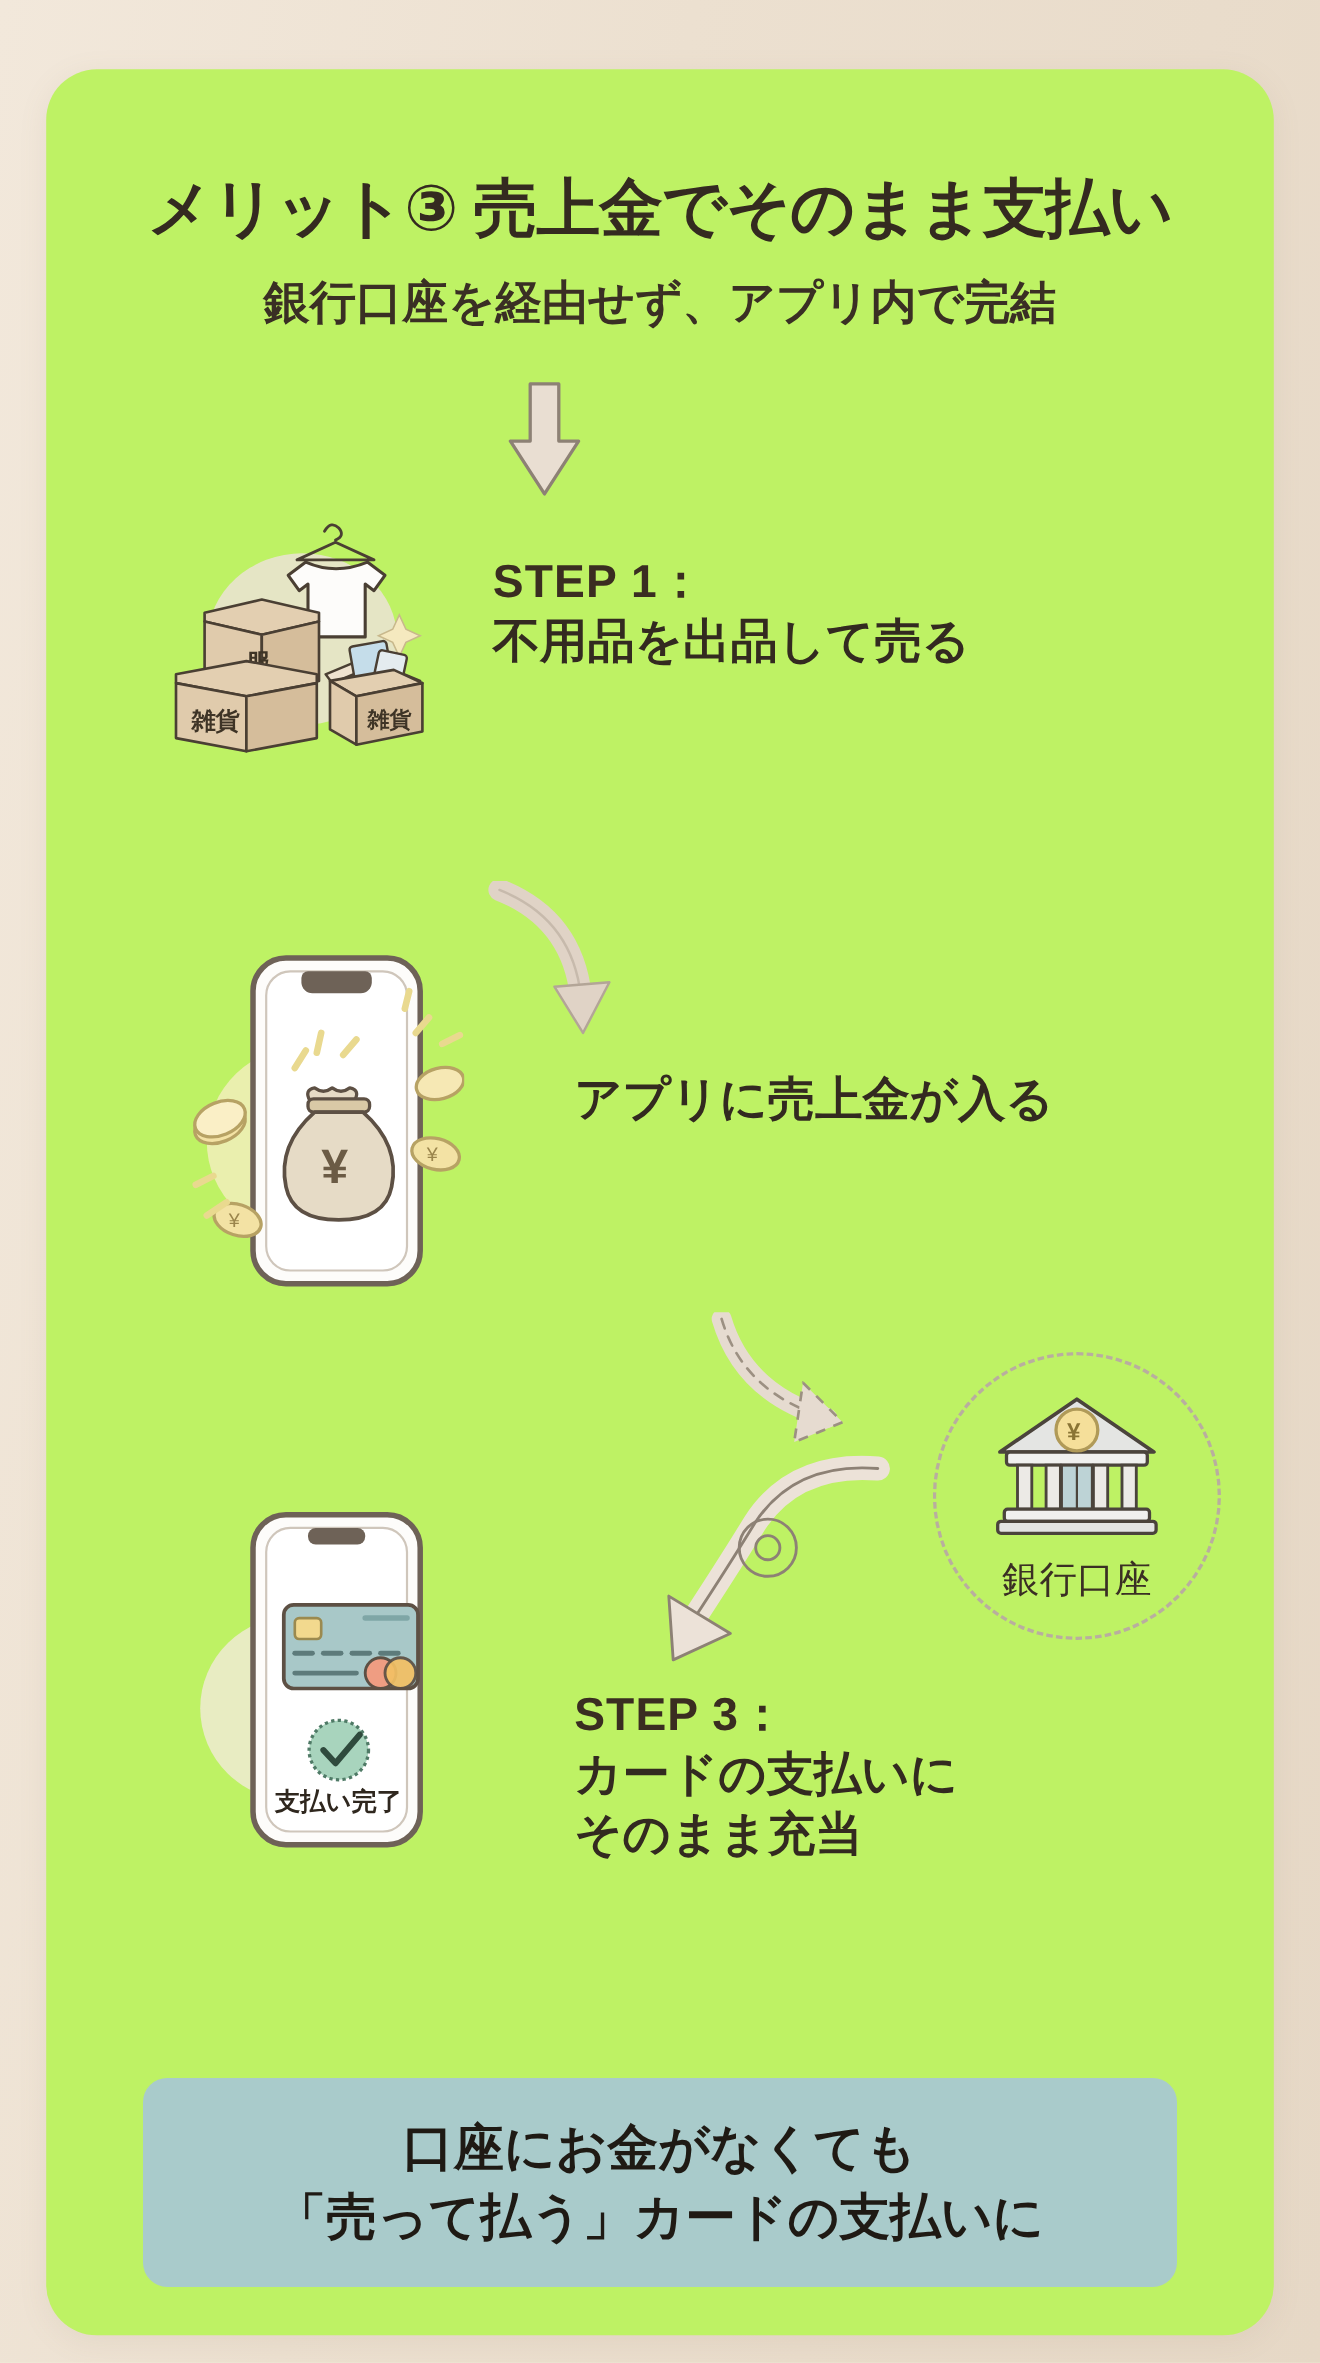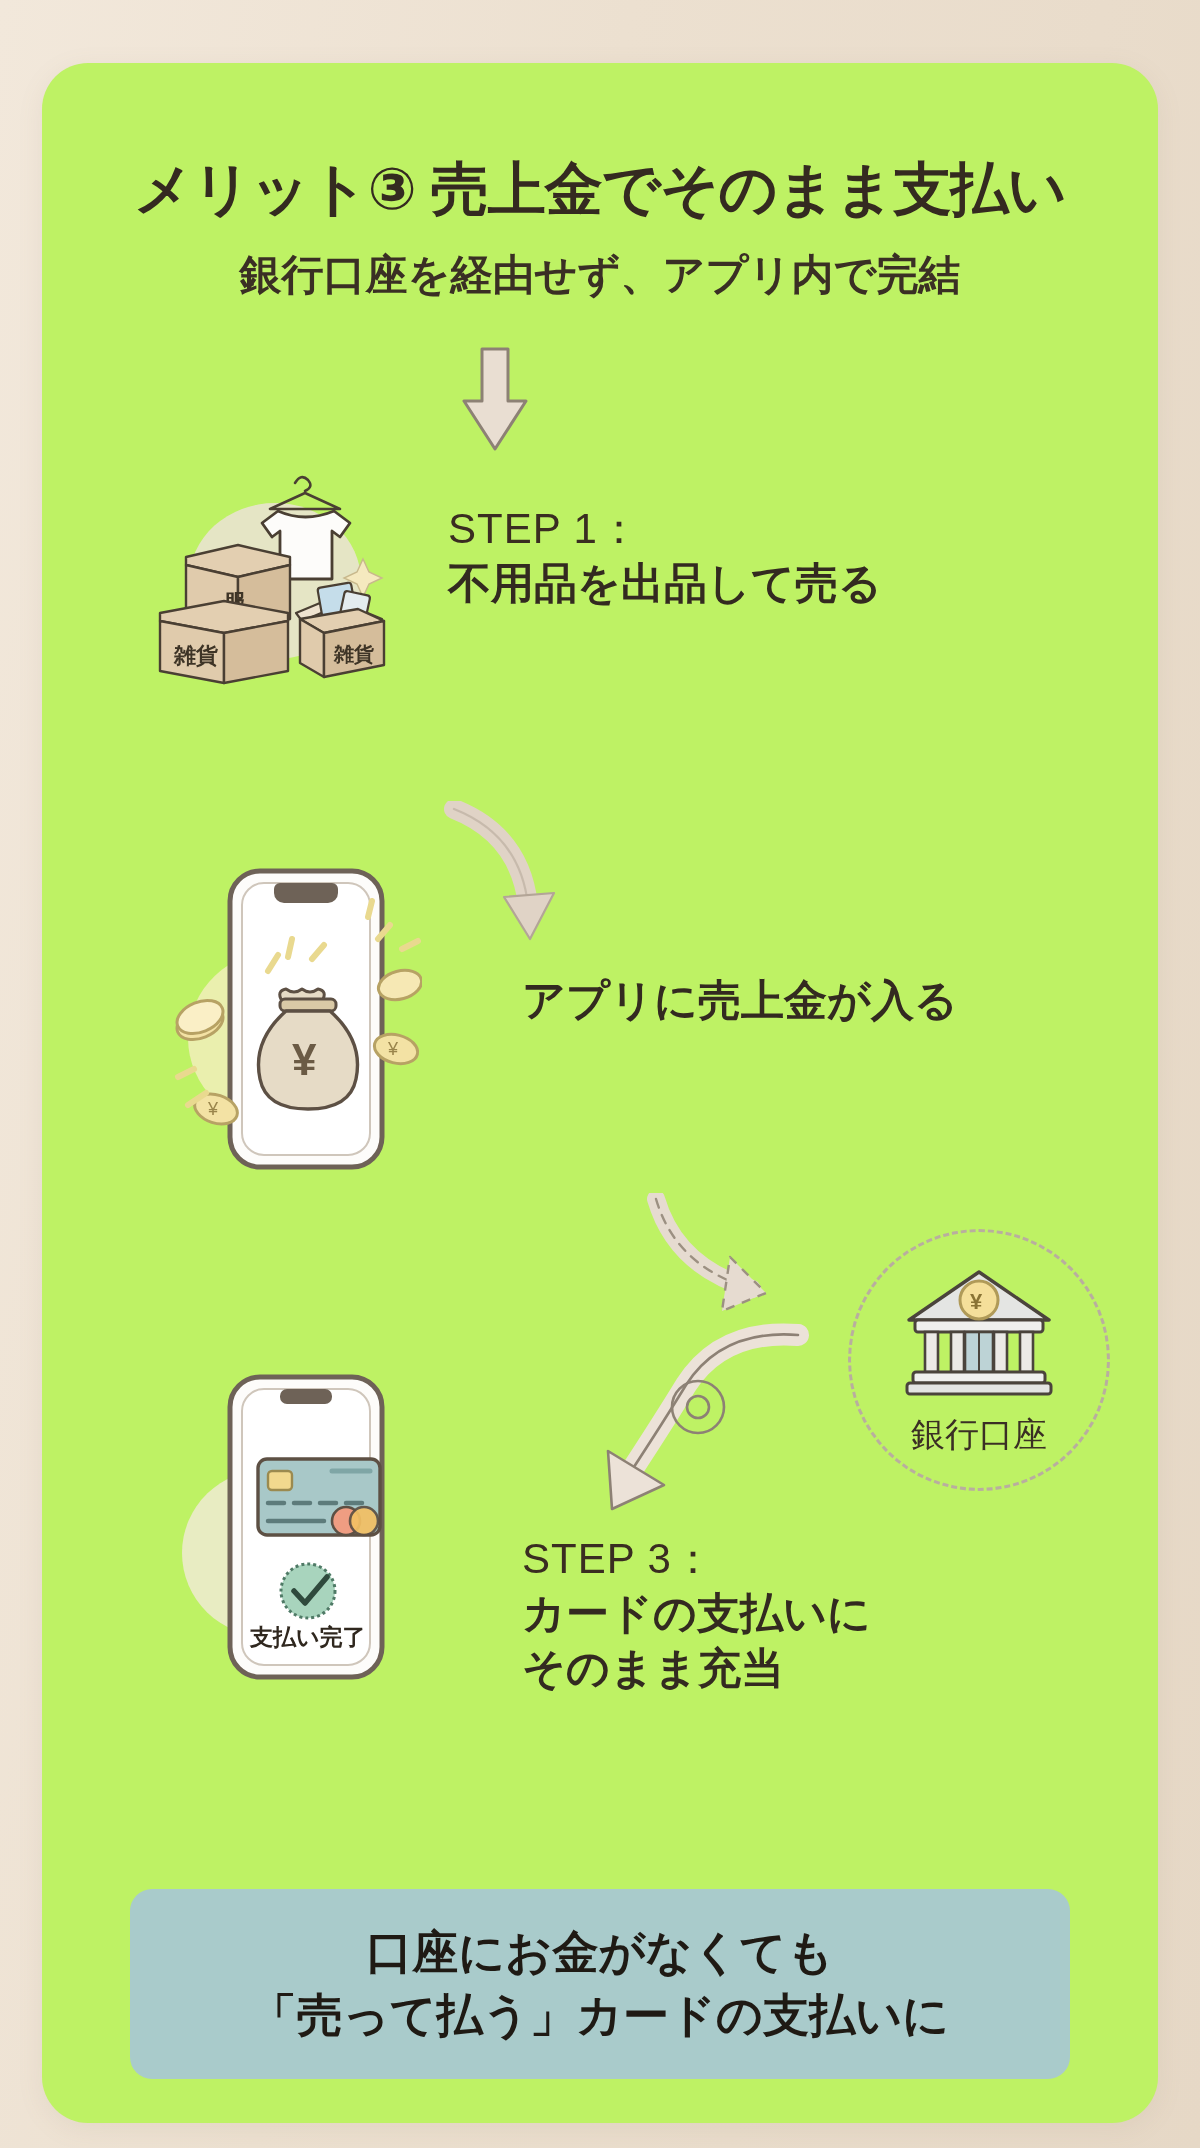--- a/index.html
+++ b/index.html
@@ -64,21 +64,21 @@
 
   
   .step {
     position: absolute;
     display: flex;
     align-items: flex-start;
   }
   .step-art { position: relative; flex: 0 0 auto; }
   .step-text { color: #3a2d21; }
   .step-label {
-    font-size: 42px; font-weight: 400; letter-spacing: 1px;
+    font-size: 42px; font-weight: 700; letter-spacing: 1px;
     line-height: 1.25; color: #3a2d21;
   }
   .step-desc {
     font-size: 43px; font-weight: 800;
     line-height: 1.28; color: #332a20;
     white-space: nowrap;
   }
 
   
   .step1 { left: 78px; top: 398px; }

